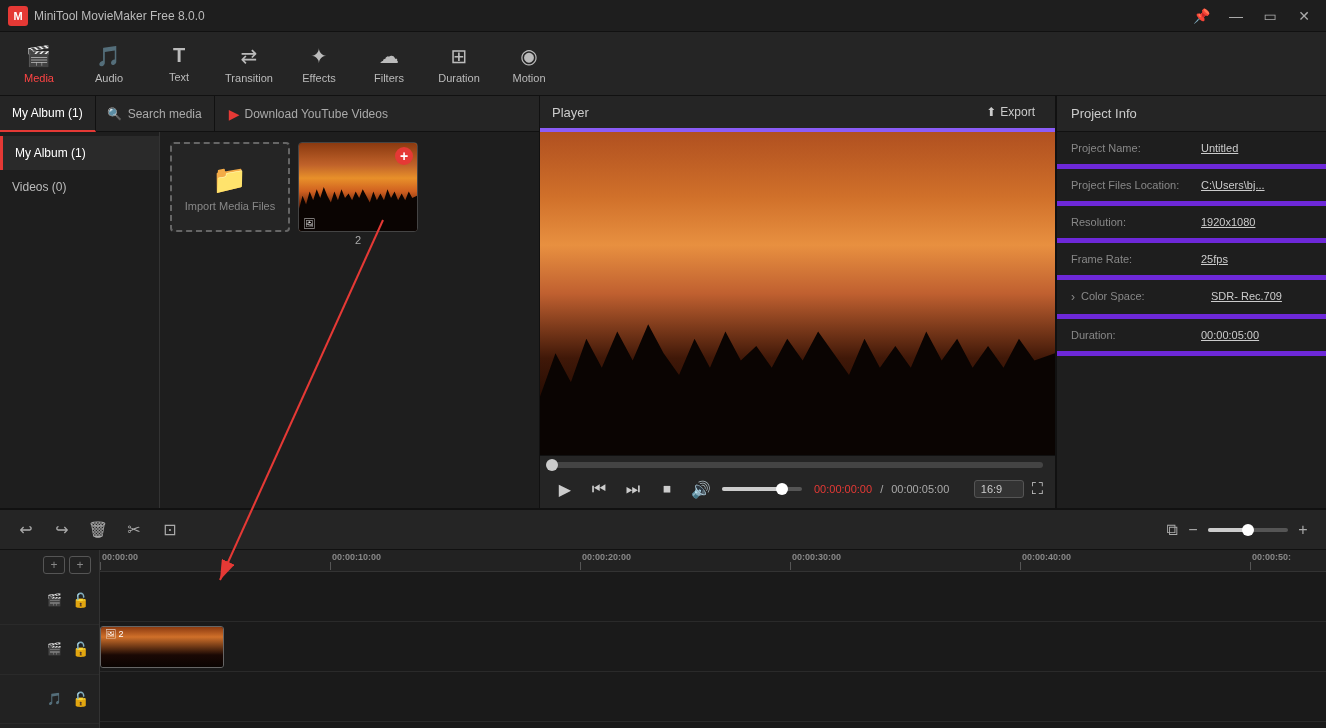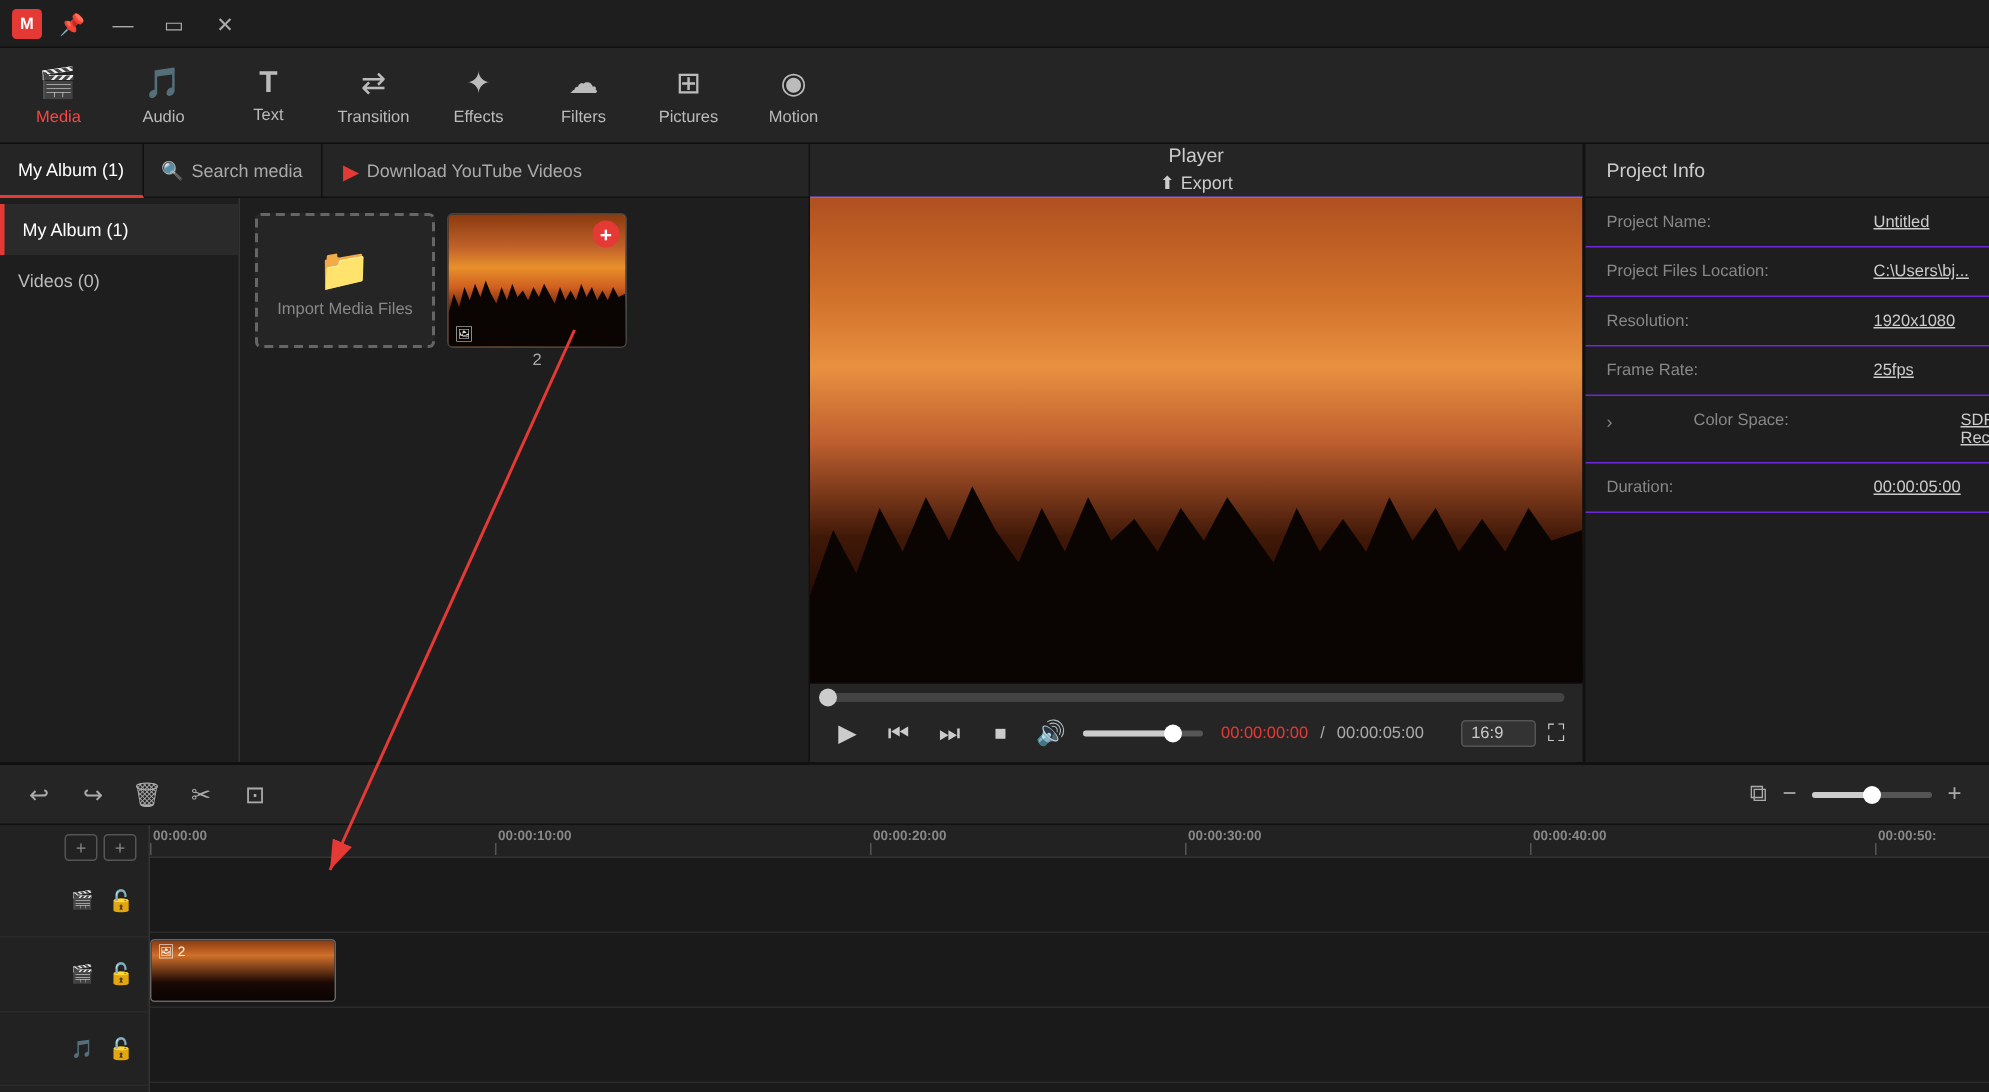--- a/index.html
+++ b/index.html
@@ -165,22 +165,21 @@
       background: #1a1a1a;
       display: flex;
       flex-direction: column;
       border-right: 1px solid #111;
     }
     #player-header {
       height: 36px;
       background: #252525;
       display: flex; align-items: center;
       padding: 0 12px;
-      border-bottom: 1px solid #8b5cf6;
-      flex-direction: column;
+      border-bottom: 4px solid #8b5cf6;
     }
     #player-header .player-title { color: #ccc; font-size: 13px; flex: 1; }
     #export-btn {
       background: transparent;
       border: none;
       color: #ccc;
       cursor: pointer;
       font-size: 12px;
       display: flex; align-items: center; gap: 4px;
       padding: 4px 8px;
@@ -277,23 +276,22 @@
       background: #252525;
       display: flex; align-items: center;
       padding: 0 14px;
       border-bottom: 1px solid #111;
       font-size: 13px; color: #ccc;
       font-weight: 500;
     }
     .info-row {
       display: flex;
       padding: 10px 14px;
-      border-bottom: 1px solid #6d28d9;
+      border-bottom: 5px solid #6d28d9;
       align-items: flex-start;
-      gap: 48px;
     }
     .info-label { color: #888; font-size: 11px; width: 130px; flex-shrink: 0; }
     .info-value { color: #ccc; font-size: 11px; flex: 1; text-decoration: underline; }
     .info-arrow { color: #888; margin-right: 6px; cursor: pointer; }
 
     
     #timeline-area {
       height: 220px;
       background: #1a1a1a;
       border-top: 2px solid #111;
@@ -454,20 +452,21 @@
     }
     .download-tab .yt-icon {
       color: #e53935; font-size: 14px;
     }
   </style>
 </head>
 <body>
 
 <div id="titlebar">
   <div class="app-logo">M</div>
+  <span class="app-title">MiniTool MovieMaker Free 8.0.0</span>
   <div class="win-btns">
     <button class="win-btn">📌</button>
     <button class="win-btn">—</button>
     <button class="win-btn">▭</button>
     <button class="win-btn close">✕</button>
   </div>
 </div>
 
 <div id="toolbar">
   <div class="toolbar-item active">
@@ -489,21 +488,21 @@
   <div class="toolbar-item">
     <span class="icon">✦</span>
     <span>Effects</span>
   </div>
   <div class="toolbar-item">
     <span class="icon">☁</span>
     <span>Filters</span>
   </div>
   <div class="toolbar-item">
     <span class="icon">⊞</span>
-    <span>Pictures</span>
+    <span>Duration</span>
   </div>
   <div class="toolbar-item">
     <span class="icon">◉</span>
     <span>Motion</span>
   </div>
 </div>
 
 <div id="main">
 
   <div id="left-panel">

